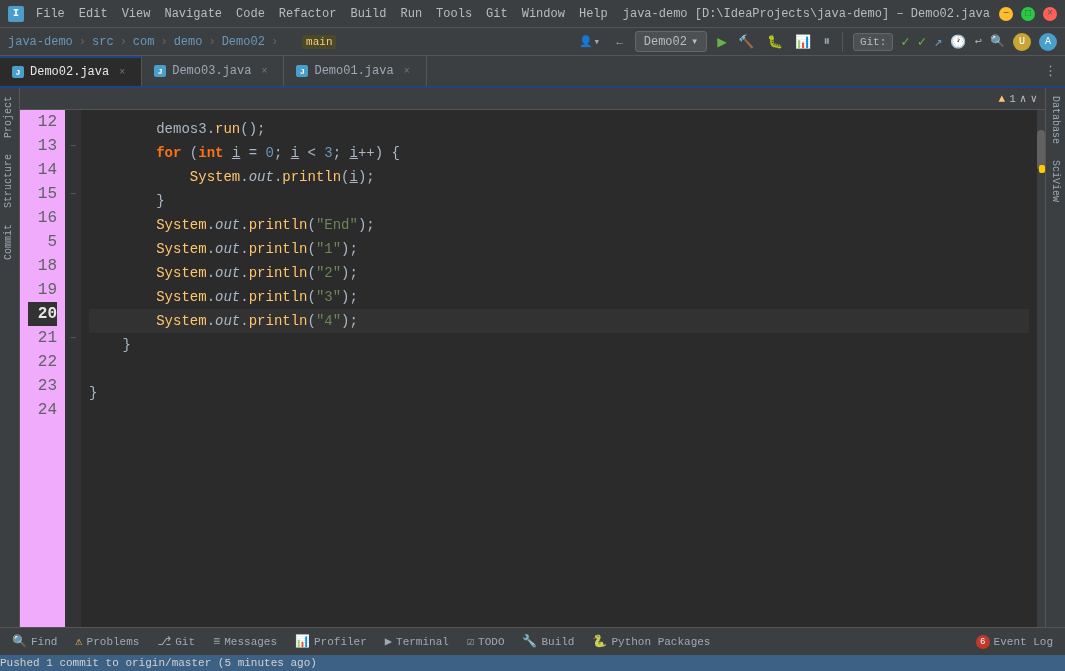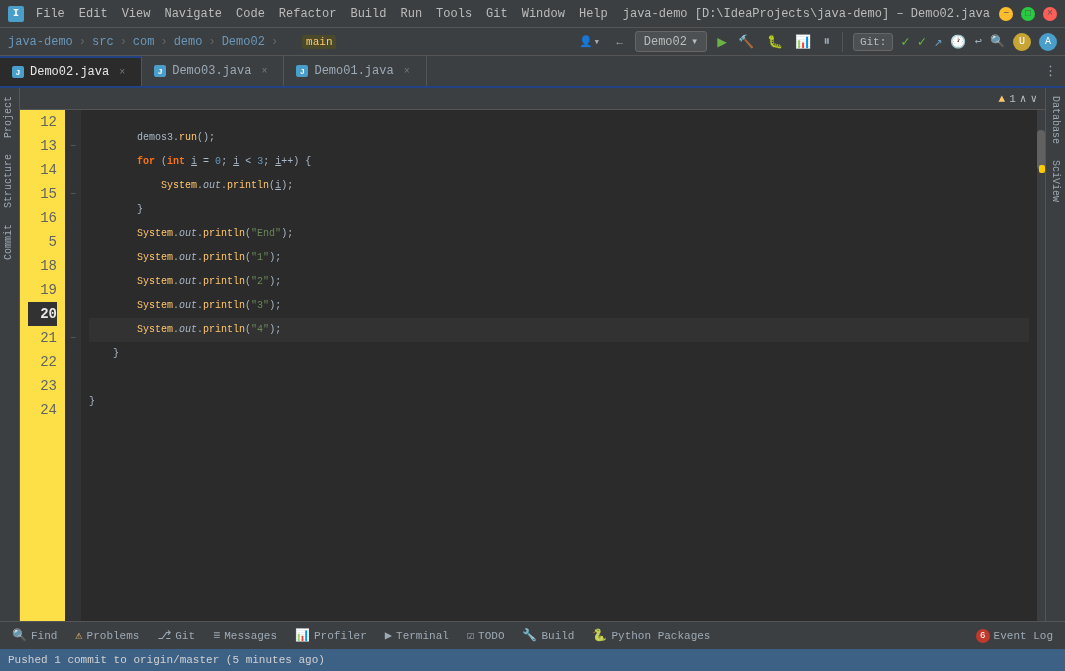--- a/index.html
+++ b/index.html
@@ -253,25 +253,25 @@
     }
     .warning-icon { color: #ffc66d; }
 
     
     .code-content {
       flex: 1;
       overflow: auto;
       display: flex;
     }
     .line-numbers {
-      background: #fde047;
+      background: #f0abfc;
       min-width: 45px;
       padding: 0 8px;
       color: #606366;
-      font-size: 14px;
+      font-size: 16px;
       line-height: 24px;
       text-align: right;
       user-select: none;
       flex-shrink: 0;
     }
     .line-number {
       height: 24px;
       display: flex;
       align-items: center;
       justify-content: flex-end;
@@ -292,23 +292,23 @@
       height: 24px;
       display: flex;
       align-items: center;
       justify-content: center;
       font-size: 10px;
       cursor: pointer;
     }
 
     .code-lines {
       flex: 1;
-      padding: 16px 8px;
+      padding: 7px 8px;
       line-height: 24px;
-      font-size: 10px;
+      font-size: 14px;
     }
     .code-line {
       height: 24px;
       display: flex;
       align-items: center;
       white-space: pre;
     }
     .code-line.highlighted {
       background: #323232;
     }
@@ -368,24 +368,24 @@
       align-items: center;
       gap: 4px;
       border-radius: 3px;
       height: 22px;
     }
     .bottom-btn-icon { font-size: 12px; }
 
     
     .status-bar {
       background: #3d6185;
-      height: 22px;
-      display: flex;
-      align-items: center;
-      padding: 0 8px;
+      height: 16px;
+      display: flex;
+      align-items: center;
+      padding: 0 0;
       font-size: 11px;
       color: #d0d0d0;
       flex-shrink: 0;
       gap: 8px;
     }
     .status-left { flex: 1; }
     .status-right {
       display: flex;
       align-items: center;
       gap: 12px;

